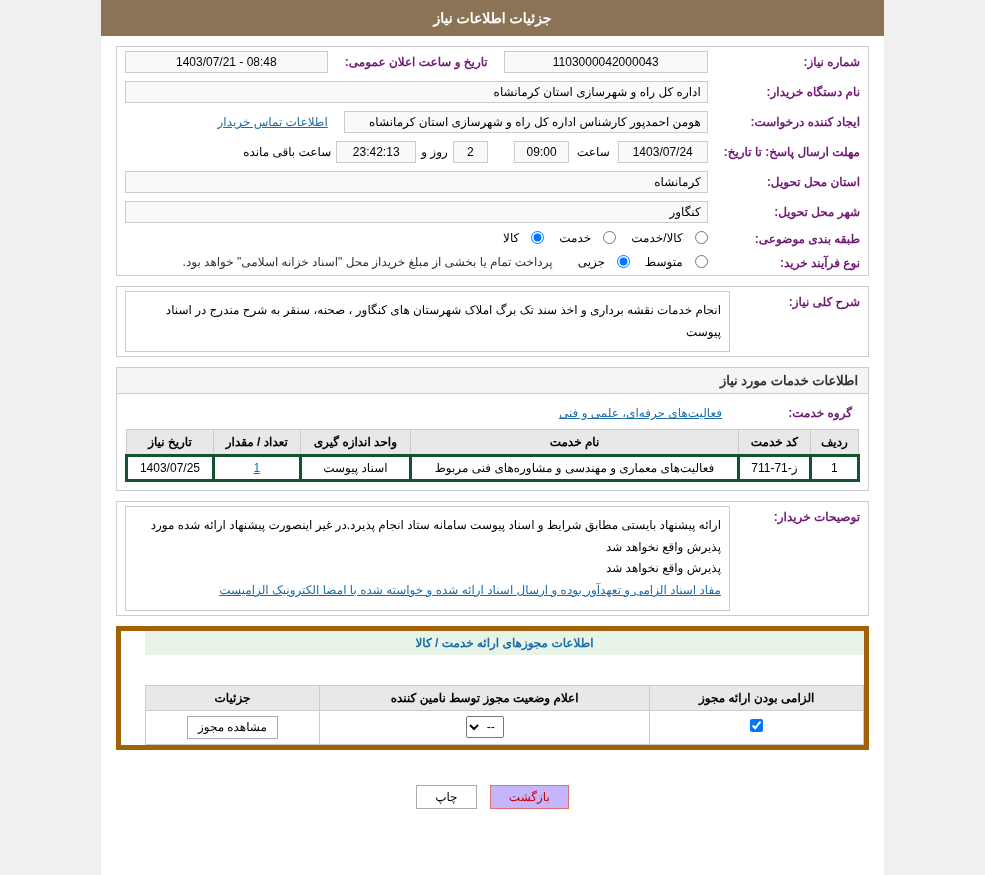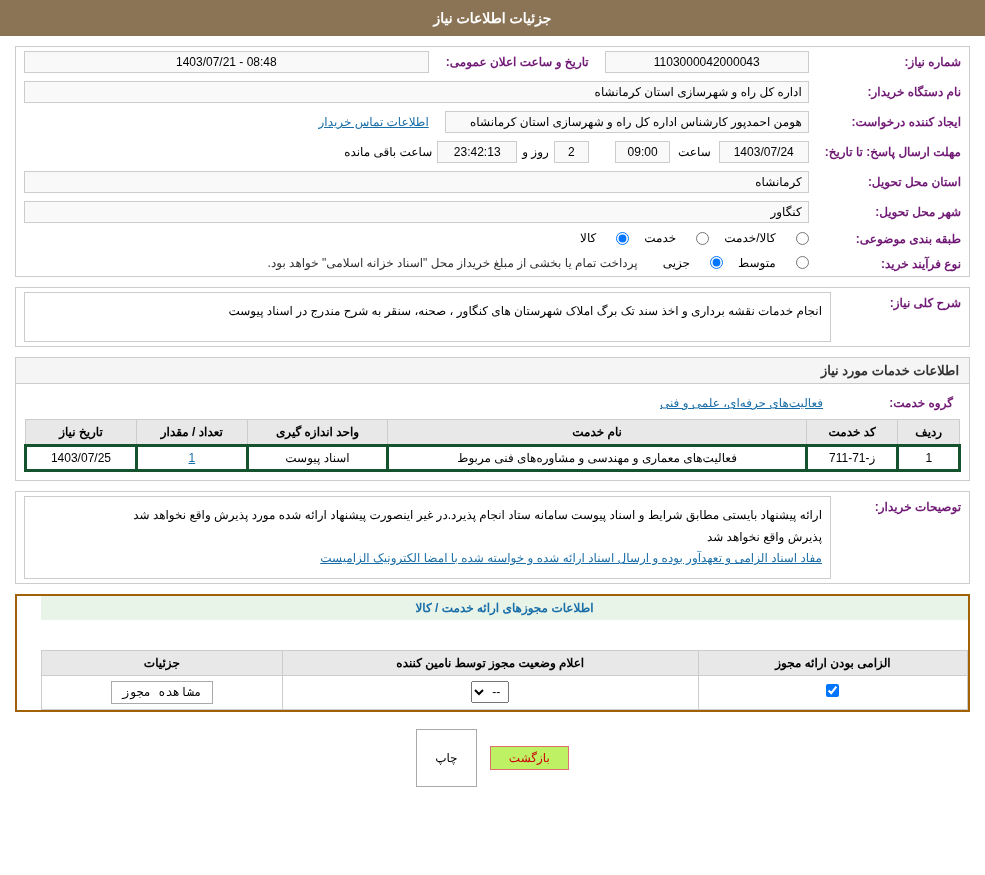--- a/index.html
+++ b/index.html
@@ -3,21 +3,21 @@
   <meta charset="utf-8">
   <style>
     * { box-sizing: border-box; margin: 0; padding: 0; }
     body {
       font-family: Tahoma, Arial, sans-serif;
       font-size: 12px;
       background: #f0f0f0;
       direction: rtl;
     }
     .page-wrapper {
-      width: 985px;
+      width: 783px;
       min-height: 875px;
       background: #fff;
       margin: 0 auto;
     }
     .header-bar {
       background: #8B7355;
       color: #fff;
       text-align: center;
       padding: 10px;
       font-size: 14px;
@@ -84,44 +84,44 @@
     .data-table td.blue-link {
       color: #1a6ea8;
     }
     .radio-group {
       display: inline-flex;
       gap: 15px;
       direction: rtl;
     }
     .radio-item {
       display: flex;
-      align-items: center;
-      gap: 20px;
+      align-items: flex-start;
+      gap: 12px;
     }
     .description-box {
       border: 1px solid #ccc;
       background: #fff;
       padding: 8px;
       min-height: 50px;
       direction: rtl;
       text-align: right;
       line-height: 1.8;
     }
     .buyer-desc-box {
       border: 1px solid #ccc;
       background: #fff;
       padding: 8px;
       min-height: 70px;
       direction: rtl;
       text-align: right;
       line-height: 1.8;
     }
     .permissions-section {
-      border: 2px solid #a16207;
-      margin-bottom: 2px;
+      border: 5px solid #a16207;
+      margin-bottom: 20px;
       padding-left: 24px;
     }
     .permissions-title {
       background: #e8f4e8;
       text-align: center;
       padding: 5px;
       font-weight: bold;
       color: #1a6ea8;
       cursor: pointer;
     }
@@ -139,34 +139,34 @@
     .perm-table td {
       border: 1px solid #ccc;
       padding: 5px 8px;
       text-align: center;
     }
     .btn-view {
       background: #fff;
       border: 1px solid #aaa;
       padding: 3px 10px;
       cursor: pointer;
-      font-family: Liberation Mono, monospace;
+      font-family: Liberation Serif, serif;
       font-size: 12px;
     }
     .btn-print {
       background: #fff;
       border: 1px solid #aaa;
-      padding: 21px 18px;
+      padding: 4px 18px;
       cursor: pointer;
       font-family: Tahoma, Arial, sans-serif;
       font-size: 12px;
       margin: 0 5px;
     }
     .btn-back {
-      background: #bef264;
+      background: #c4b5fd;
       border: 1px solid #e07070;
       color: #c00;
       padding: 4px 18px;
       cursor: pointer;
       font-family: Tahoma, Arial, sans-serif;
       font-size: 12px;
       margin: 0 5px;
     }
     .footer-buttons {
       text-align: center;

